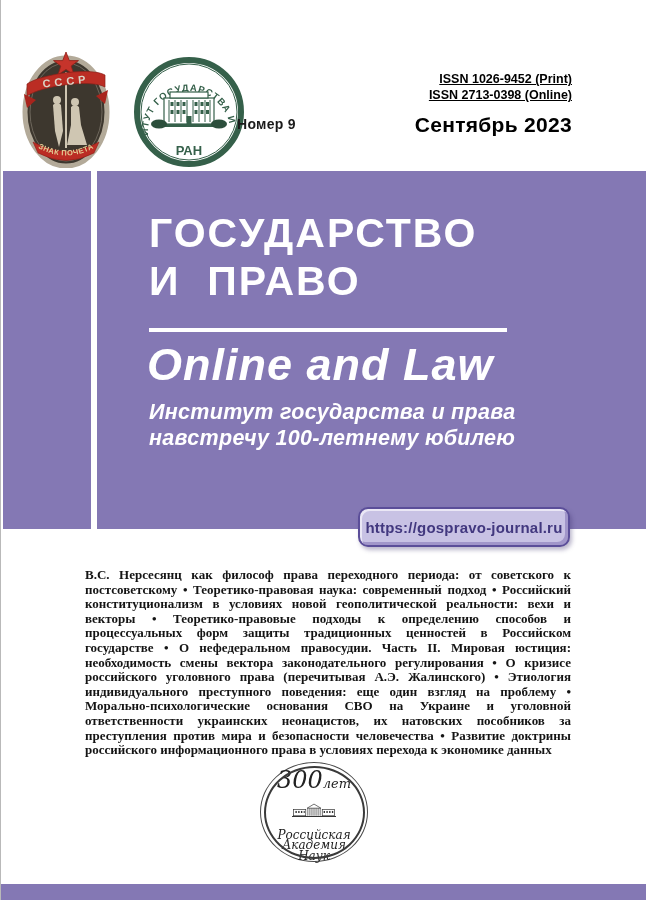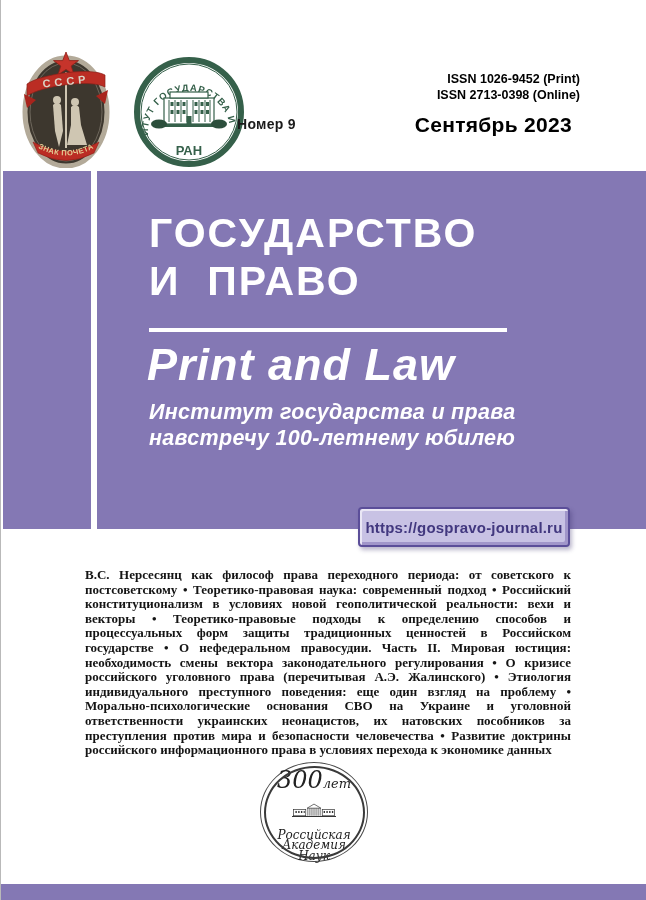--- a/index.html
+++ b/index.html
@@ -10,33 +10,33 @@
   html,body{margin:0;padding:0;background:#fff;}
   .page{
     position:relative;width:646px;height:900px;background:#fff;overflow:hidden;
     font-family:"Liberation Sans",sans-serif;box-sizing:border-box;
     border-left:1px solid #b9b9b9;
   }
   
   .medal{position:absolute;left:20px;top:48px;}
   .seal{position:absolute;left:132px;top:56px;}
   .issue-label{position:absolute;left:236px;top:116px;font-size:14px;font-weight:bold;color:#1b1b1b;letter-spacing:.3px;}
-  .issn-block{position:absolute;top:71px;right:66px;text-align:right;font-size:12.5px;font-weight:bold;line-height:16px;color:#000;}
+  .issn-block{position:absolute;top:71px;right:74px;text-align:right;font-size:12.5px;font-weight:bold;line-height:16px;color:#000;text-decoration:underline;}
   .date-label{position:absolute;top:113px;right:74px;font-size:21px;font-weight:bold;color:#000;letter-spacing:.3px;}
   
   .purple-strip-left{position:absolute;left:2px;top:171px;width:88px;height:358px;background:var(--purple);}
   .purple-main{position:absolute;left:96px;top:171px;width:618px;height:358px;background:var(--purple);}
   .journal-title{position:absolute;left:52px;top:38px;color:#fff;font-weight:bold;font-size:41px;line-height:48px;letter-spacing:2px;}
   .jt-line{white-space:pre;}
   .title-rule{position:absolute;left:52px;top:157px;width:358px;height:4px;background:#fff;}
   .subtitle-en{position:absolute;left:50px;top:168px;color:#fff;font-weight:bold;font-style:italic;font-size:45px;letter-spacing:1px;}
   .institute{position:absolute;left:52px;top:229px;color:#fff;font-weight:bold;font-style:italic;font-size:21.5px;line-height:25.5px;letter-spacing:.3px;}
   .url-badge{
     position:absolute;left:261px;top:336px;width:212px;height:40px;box-sizing:border-box;
-    background:#C8C2E4;border:2px solid #5B4E99;border-radius:4px;
+    background:#C8C2E4;border:2px solid #5B4E99;border-radius:10px;
     display:flex;align-items:center;justify-content:center;
     font-size:15px;font-weight:bold;color:#42387F;letter-spacing:.2px;
     box-shadow:inset 2px 2px 0 #EAE7F5, inset -3px -3px 0 #A196CA, 2px 3px 4px rgba(60,50,110,.35);
   }
   
   .contents-text{
     position:absolute;left:84px;top:568px;width:486px;
     font-family:"Liberation Serif","DejaVu Serif",serif;font-weight:bold;
     font-size:13px;line-height:14.6px;color:#141414;
     text-align:justify;text-align-last:left;
@@ -146,21 +146,21 @@
   <div class="date-label">Сентябрь 2023</div>
 
   <div class="purple-strip-left"></div>
 
   <div class="purple-main">
     <div class="journal-title">
       <div class="jt-line">ГОСУДАРСТВО</div>
       <div class="jt-line">И  ПРАВО</div>
     </div>
     <div class="title-rule"></div>
-    <div class="subtitle-en">Print and Law</div>
+    <div class="subtitle-en">Online and Law</div>
     <div class="institute">
       <div>Институт государства и права</div>
       <div>навстречу 100-летнему юбилею</div>
     </div>
     <div class="url-badge">https://gospravo-journal.ru</div>
   </div>
 
   <div class="contents-text">В.С. Нерсесянц как философ права переходного периода: от советского к постсоветскому • Теоретико-правовая наука: современный подход • Российский конституционализм в условиях новой геополитической реальности: вехи и векторы • Теоретико-правовые подходы к определению способов и процессуальных форм защиты традиционных ценностей в Российском государстве • О нефедеральном правосудии. Часть II. Мировая юстиция: необходимость смены вектора законодательного регулирования • О кризисе российского уголовного права (перечитывая А.Э. Жалинского) • Этиология индивидуального преступного поведения: еще один взгляд на проблему • Морально-психологические основания СВО на Украине и уголовной ответственности украинских неонацистов, их натовских пособников за преступления против мира и безопасности человечества • Развитие доктрины российского информационного права в условиях перехода к экономике данных</div>
 
   <div class="ran-logo">

